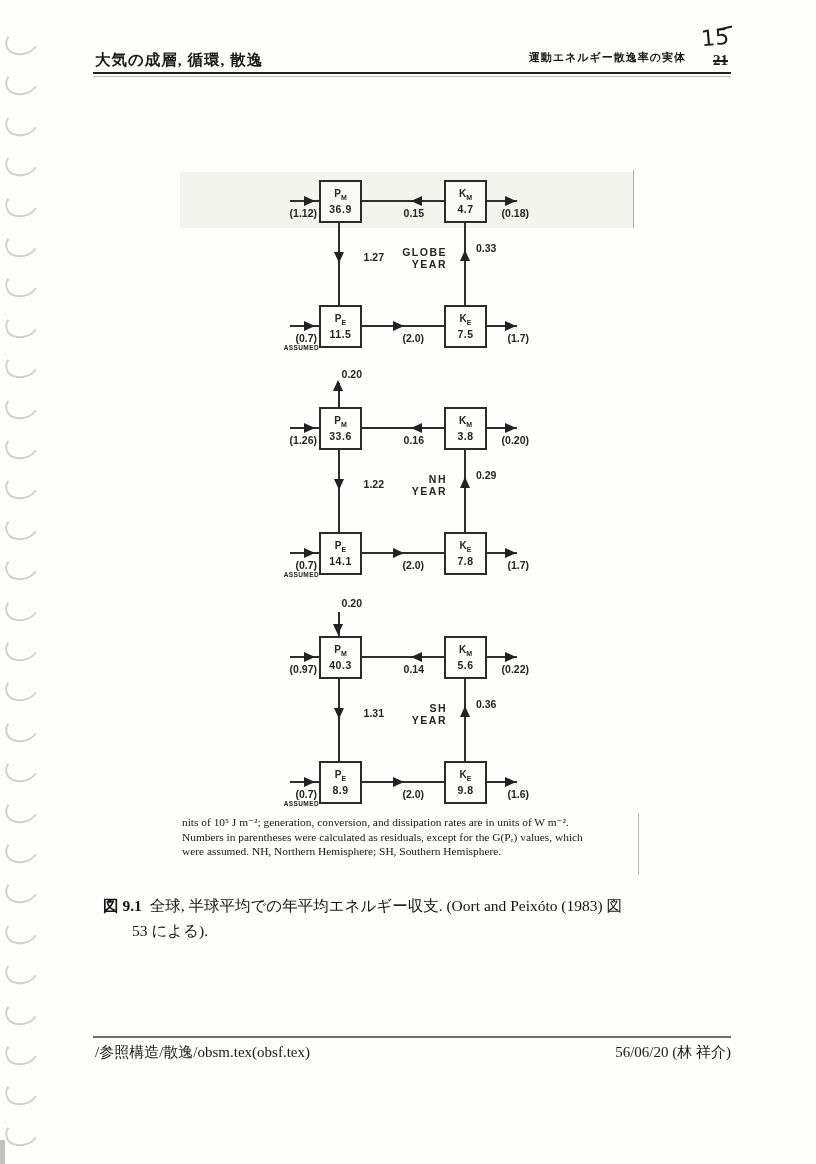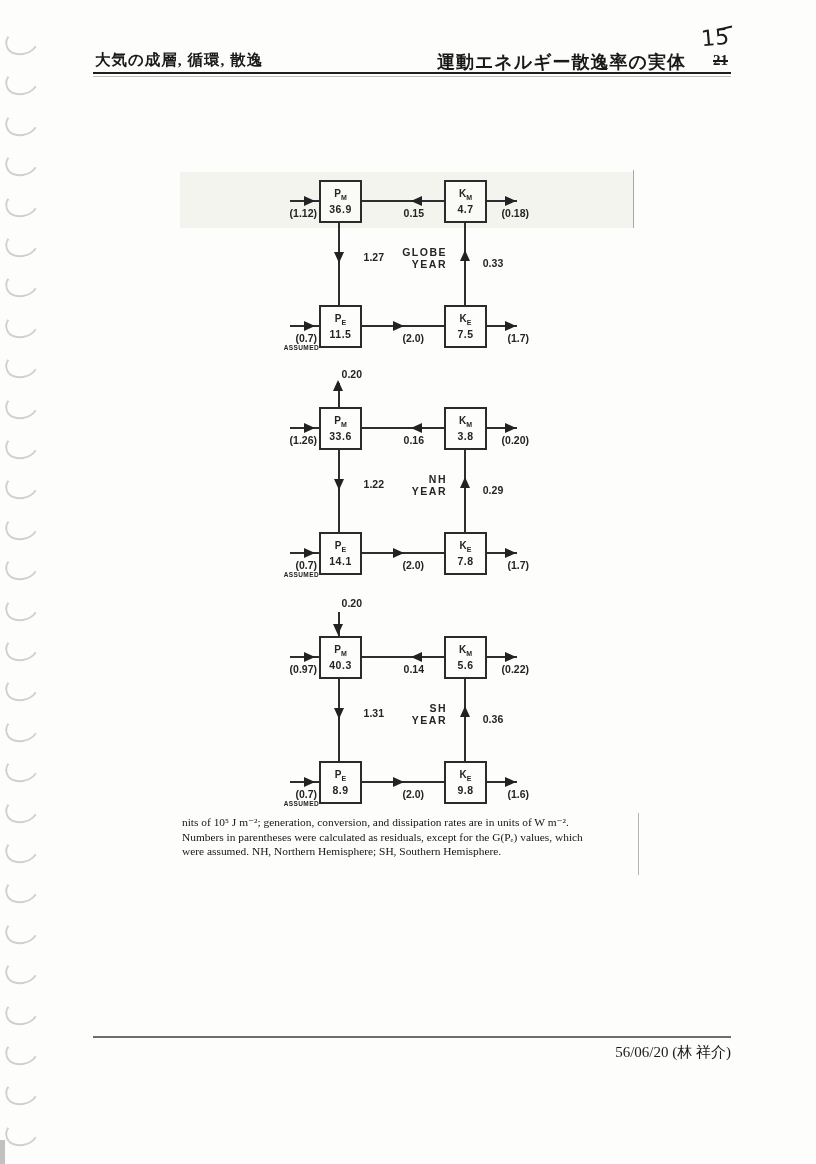--- a/index.html
+++ b/index.html
@@ -7,21 +7,21 @@
         font-family:"Liberation Serif","DejaVu Serif",serif;color:#1a1a1a;}
 
   
   .ring{position:absolute;left:5px;width:30px;height:23px;border:2px solid #c9c9c4;
         border-radius:50%;border-top-color:transparent;border-right-color:transparent;
         transform:rotate(-16deg);opacity:.85;}
   .corner-mark{position:absolute;left:0;top:1140px;width:5px;height:24px;background:#90908a;opacity:.55;}
 
   
   .hdr-left{position:absolute;left:95px;top:50px;font-size:15.5px;font-weight:600;letter-spacing:1px;}
-  .hdr-right{position:absolute;right:130px;top:50px;font-size:18px;font-weight:600;letter-spacing:1px;}
+  .hdr-right{position:absolute;right:130px;top:50px;font-size:11px;font-weight:600;letter-spacing:1px;}
   .pn-printed{position:absolute;right:88px;top:52px;font-size:15px;font-weight:700;
               text-decoration:line-through;text-decoration-thickness:2px;}
   .pn-hand{position:absolute;right:87px;top:25px;font-size:22px;font-weight:500;
            font-family:"DejaVu Sans",sans-serif;transform:rotate(-5deg);}
   .pn-hand::after{content:"";position:absolute;right:-4px;top:3px;width:14px;height:2px;
                   background:#1a1a1a;transform:rotate(-8deg);}
   .hdr-rule{position:absolute;left:93px;top:72px;width:638px;height:2px;background:#1f1f1f;}
   .hdr-rule2{position:absolute;left:93px;top:76px;width:638px;height:1px;background:#c0c0ba;}
 
   
@@ -53,21 +53,21 @@
 
   .l-in-top{left:110px;top:20px;width:29px}   .a-in-top{left:124px;top:16px}
   .t-gen-top{left:85px;top:27px;width:52px}
   .l-conv-top{left:182px;top:20px;width:82px} .a-conv-top{left:231px;top:16px}
   .t-conv-top{left:192px;top:27px;width:52px}
   .l-out-top{left:307px;top:20px;width:30px}  .a-out-top{left:325px;top:16px}
   .t-out-top{left:303px;top:27px;width:46px}
   .l-v-left{left:158px;top:43px;height:82px}  .a-v-left{left:154px;top:72px}
   .t-v-left{left:170px;top:71px;width:34px;text-align:right}
   .l-v-right{left:284px;top:43px;height:82px} .a-v-right{left:280px;top:70px}
-  .t-v-right{left:296px;top:77px;width:34px;text-align:center}
+  .t-v-right{left:296px;top:62px;width:34px;text-align:left}
   .t-center{left:179px;top:66px;width:88px;line-height:12px;letter-spacing:1.5px;}
   .l-in-bot{left:110px;top:145px;width:29px}  .a-in-bot{left:124px;top:141px}
   .t-gen-bot{left:85px;top:152px;width:52px}
   .t-assumed{left:83px;top:164px;width:56px;font-size:6.5px;letter-spacing:.4px}
   .l-conv-bot{left:182px;top:145px;width:82px}.a-conv-bot{left:213px;top:141px}
   .t-conv-bot{left:192px;top:152px;width:52px}
   .l-out-bot{left:307px;top:145px;width:30px} .a-out-bot{left:325px;top:141px}
   .t-out-bot{left:303px;top:152px;width:46px}
 
   .top-flux .tf-line{left:158px;top:-24px;height:24px}
@@ -328,17 +328,22 @@
   </div>
       </div>
 
     <div class="caption">
       <div class="cap-line">nits of 10⁵ J m⁻²; generation, conversion, and dissipation rates are in units of W m⁻².</div>
       <div class="cap-line">Numbers in parentheses were calculated as residuals, except for the G(Pₑ) values, which</div>
       <div class="cap-line">were assumed. NH, Northern Hemisphere; SH, Southern Hemisphere.</div>
     </div>
   </div>
 
+  <div class="jp-caption">
+    <div><span class="jp-label">図 9.1</span><span>全球, 半球平均での年平均エネルギー収支. (Oort and Peixóto (1983) 図</span></div>
+    <div class="jp-line2">53 による).</div>
+  </div>
 
   <div class="ftr-rule"></div>
+  <div class="ftr-left">/参照構造/散逸/obsm.tex(obsf.tex)</div>
   <div class="ftr-right">56/06/20 (林 祥介)</div>
 
 </div>
 
 </body></html>

